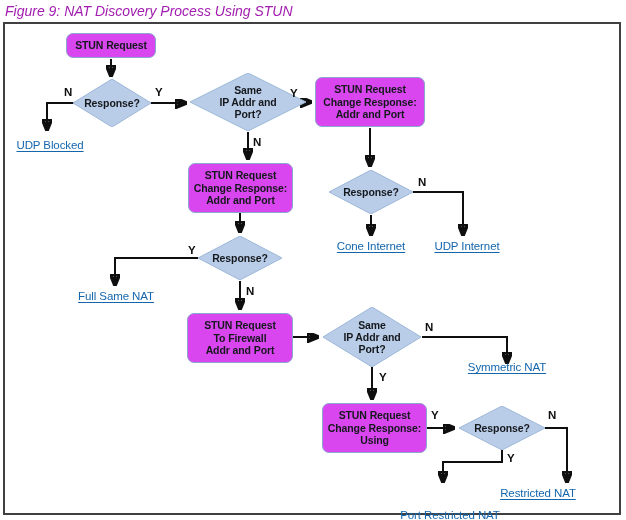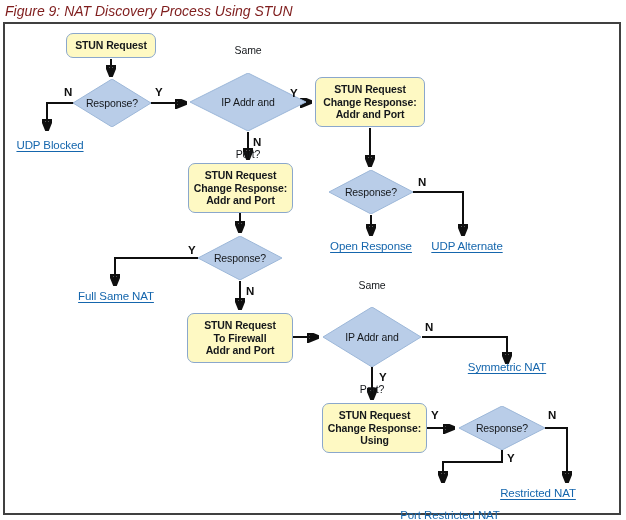--- a/index.html
+++ b/index.html
@@ -1,42 +1,42 @@
 <!DOCTYPE html>
 <html><head>
 <meta charset="utf-8">
 <style>
   html,body { margin:0; padding:0; background:#ffffff; }
   body { font-family:"Liberation Sans", sans-serif; }
   .stage { position:relative; width:626px; height:520px; background:#ffffff; overflow:hidden; }
   .fig-title {
     position:absolute; left:5px; top:3px;
-    font-size:14px; font-style:italic; color:#7f1d1d; white-space:nowrap;
+    font-size:14px; font-style:italic; color:#a21caf; white-space:nowrap;
   }
   .frame {
     position:absolute; left:3px; top:22px; width:618px; height:493px;
     border:2px solid #404040; box-sizing:border-box; background:#ffffff;
   }
   svg.edges { position:absolute; left:0; top:0; width:626px; height:520px; z-index:1; pointer-events:none; }
   svg.edges path { fill:none; stroke:#0f0f0f; stroke-width:2; }
   .box {
     position:absolute; z-index:2; box-sizing:border-box;
-    background:#fef9c3; border:1.5px solid #8aa7cc; border-radius:7px;
+    background:#d946ef; border:1.5px solid #8aa7cc; border-radius:7px;
     display:flex; flex-direction:column; align-items:center; justify-content:center;
     text-align:center; font-weight:bold; font-size:10.5px; line-height:12.5px;
     color:#15181c; letter-spacing:-0.1px;
   }
   .diamond { position:absolute; z-index:2; }
   .diamond svg { position:absolute; left:0; top:0; width:100%; height:100%; display:block; }
   .diamond polygon { fill:#b9cde8; stroke:#9cb7d8; stroke-width:1; vector-effect:non-scaling-stroke; }
   .dtext {
     position:absolute; left:0; top:0; right:0; bottom:0;
     display:flex; flex-direction:column; align-items:center; justify-content:center;
-    text-align:center; font-weight:normal; font-size:10.5px; line-height:12px;
-    color:#15181c; letter-spacing:-0.1px;gap:40px;
+    text-align:center; font-weight:bold; font-size:10.5px; line-height:12px;
+    color:#15181c; letter-spacing:-0.1px;
   }
   .elabel {
     position:absolute; z-index:3; font-weight:bold; font-size:11.5px; color:#0e0e0e;
   }
   .outcome {
     position:absolute; z-index:2; transform:translateX(-50%);
     font-weight:normal; font-size:11.5px; color:#1566ad;
     text-decoration:underline; text-underline-offset:2px;
     white-space:nowrap; cursor:pointer; letter-spacing:-0.1px;
   }
@@ -168,20 +168,20 @@
   <span class="elabel" style="left:418px;top:176px">N</span>
   <span class="elabel" style="left:188px;top:244px">Y</span>
   <span class="elabel" style="left:246px;top:285px">N</span>
   <span class="elabel" style="left:425px;top:321px">N</span>
   <span class="elabel" style="left:379px;top:371px">Y</span>
   <span class="elabel" style="left:431px;top:409px">Y</span>
   <span class="elabel" style="left:548px;top:409px">N</span>
   <span class="elabel" style="left:507px;top:452px">Y</span>
 
   <a class="outcome" style="left:50px;top:139px">UDP Blocked</a>
-  <a class="outcome" style="left:371px;top:240px">Open Response</a>
-  <a class="outcome" style="left:467px;top:240px">UDP Alternate</a>
+  <a class="outcome" style="left:371px;top:240px">Cone Internet</a>
+  <a class="outcome" style="left:467px;top:240px">UDP Internet</a>
   <a class="outcome" style="left:116px;top:290px">Full Same NAT</a>
   <a class="outcome" style="left:507px;top:361px">Symmetric NAT</a>
   <a class="outcome" style="left:450px;top:509px">Port Restricted NAT</a>
   <a class="outcome" style="left:538px;top:487px">Restricted NAT</a>
 
 </div>
 
 </body></html>

